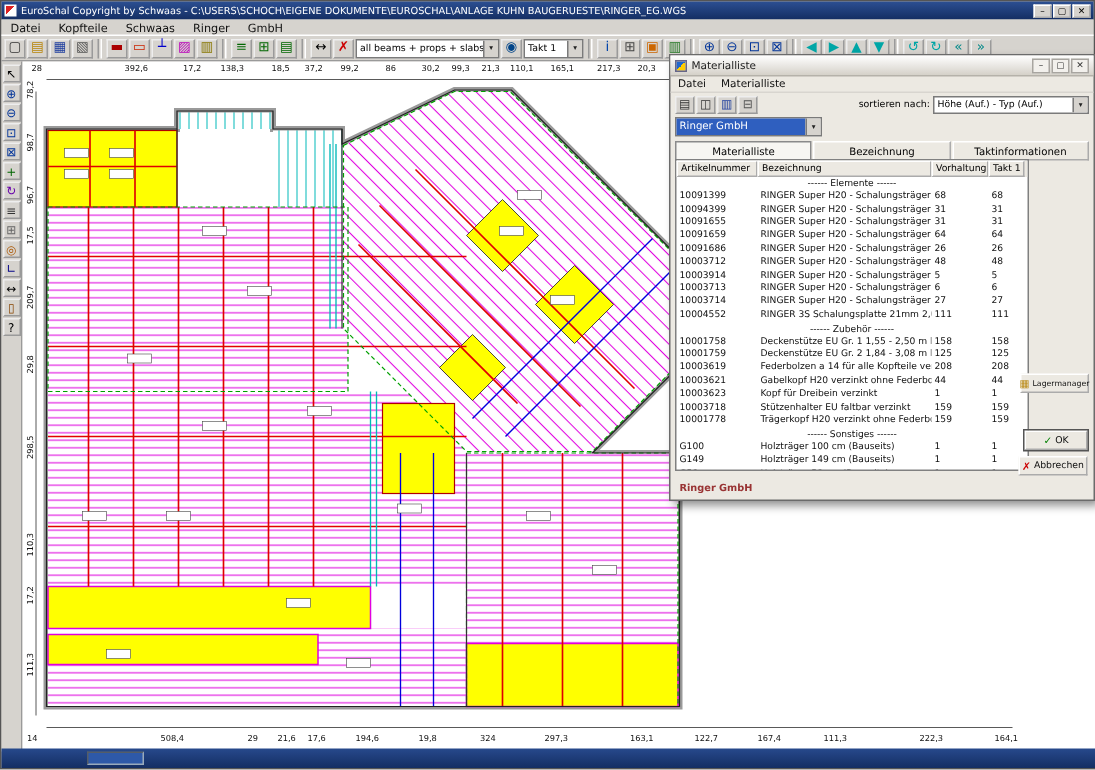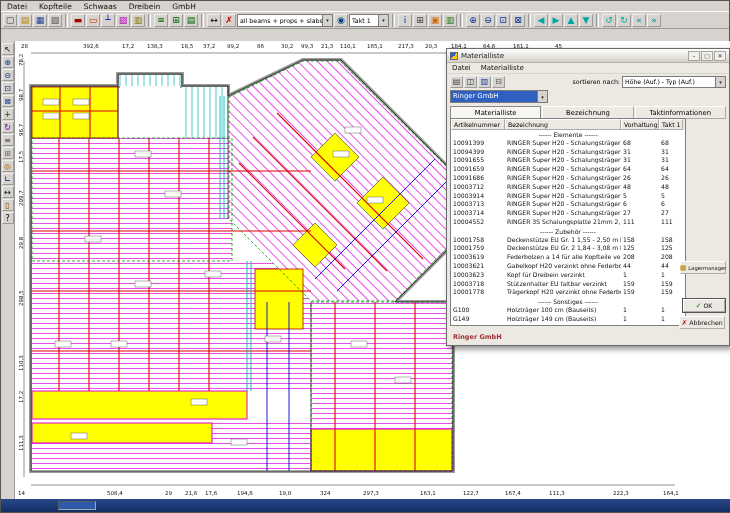--- a/index.html
+++ b/index.html
@@ -28,21 +28,21 @@
   .canvas{position:absolute;left:14px;top:0;width:716px;height:460px;background:#fff;overflow:hidden;}
   .rl{position:absolute;font-size:5.5px;color:#111;white-space:nowrap;}
   .rl-top{top:2px;}
   .rl-bottom{top:449px;}
   .rl-left{left:3px;transform:rotate(-90deg);transform-origin:0 0;}
 
   .statusbar{position:absolute;left:0;bottom:0;width:730px;height:13px;background:linear-gradient(#27498c,#142e63);}
   .status-cell{position:absolute;left:57px;top:2px;width:38px;height:9px;background:#2e59a8;border:1px inset #9ab;}
 
   
-  .dialog{position:absolute;left:445px;top:35px;width:284px;height:298px;background:#ece9e2;border:1px solid #6b6b6b;box-shadow:3px 3px 6px rgba(0,0,0,.45);margin-top:12px;}
+  .dialog{position:absolute;left:445px;top:35px;width:284px;height:298px;background:#ece9e2;border:1px solid #6b6b6b;box-shadow:3px 3px 6px rgba(0,0,0,.45);}
   .dlg-title{height:14px;background:linear-gradient(#ffffff,#d5d1c9);border-bottom:1px solid #b5b2aa;display:flex;align-items:center;gap:3px;padding:0 3px;}
   .dlg-icon{width:8px;height:8px;background:linear-gradient(135deg,#26c 50%,#fc0 50%);border:1px solid #668;}
   .dlg-title-text{flex:1;font-size:7px;color:#222;}
   .dlg-btn{width:12px;height:10px;border:1px solid #a8a5a0;background:#f2f0ec;font-size:6px;line-height:8px;text-align:center;color:#333;}
   .dlg-menu{height:11px;display:flex;align-items:center;border-bottom:1px solid #d8d5cf;}
   .dlg-menu .menu-item{padding:0 5px;font-size:7px;}
   .dlg-tools{height:15px;display:flex;align-items:center;gap:2px;padding:0 3px;}
   .dlg-tool-icons{display:flex;gap:1px;}
   .dlg-tools .tb-icon{width:13px;height:12px;font-size:8px;}
   .sort-label{margin-left:auto;font-size:6.3px;}
@@ -70,26 +70,35 @@
   .btn-ic.ok{color:#008000;}
   .btn-ic.cancel{color:#cc0000;}
   .btn-ic.store{color:#b8860b;font-size:7px;}
   .dlg-footer{position:absolute;left:6px;bottom:4px;font-size:6.5px;font-weight:bold;color:#993333;}
 </style>
 </head>
 <body>
 
 <div class="app">
 
+  <div class="titlebar">
+    <span class="app-icon"></span>
+    <span class="title-text">EuroSchal Copyright by Schwaas - C:\USERS\SCHOCH\EIGENE DOKUMENTE\EUROSCHAL\ANLAGE KUHN BAUGERUESTE\RINGER_EG.WGS</span>
+    <span class="win-btns">
+        <span class="win-btn">–</span>
+        <span class="win-btn">▢</span>
+        <span class="win-btn">✕</span>
+      </span>
+  </div>
 
   <div class="menubar">
       <span class="menu-item">Datei</span>
       <span class="menu-item">Kopfteile</span>
       <span class="menu-item">Schwaas</span>
-      <span class="menu-item">Dreibein</span>
+      <span class="menu-item">Ringer</span>
       <span class="menu-item">GmbH</span>
     </div>
   <div class="toolbar">
       <span class="tb-icon" style="color: rgb(51, 51, 51);">▢</span>
       <span class="tb-icon" style="color: rgb(184, 134, 11);">▤</span>
       <span class="tb-icon" style="color: rgb(31, 63, 159);">▦</span>
       <span class="tb-icon" style="color: rgb(85, 85, 85);">▧</span>
       <span class="tb-sep"></span>
       <span class="tb-icon" style="color: rgb(170, 0, 0);">▬</span>
       <span class="tb-icon" style="color: rgb(204, 34, 0);">▭</span>

